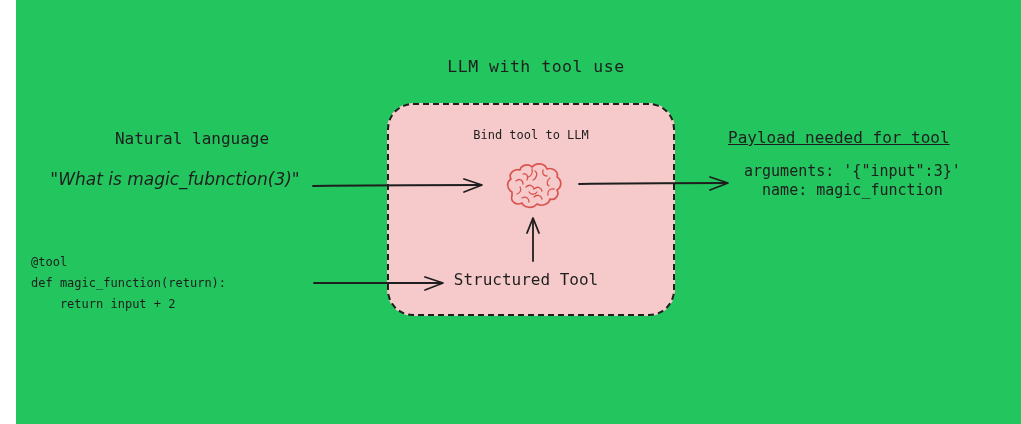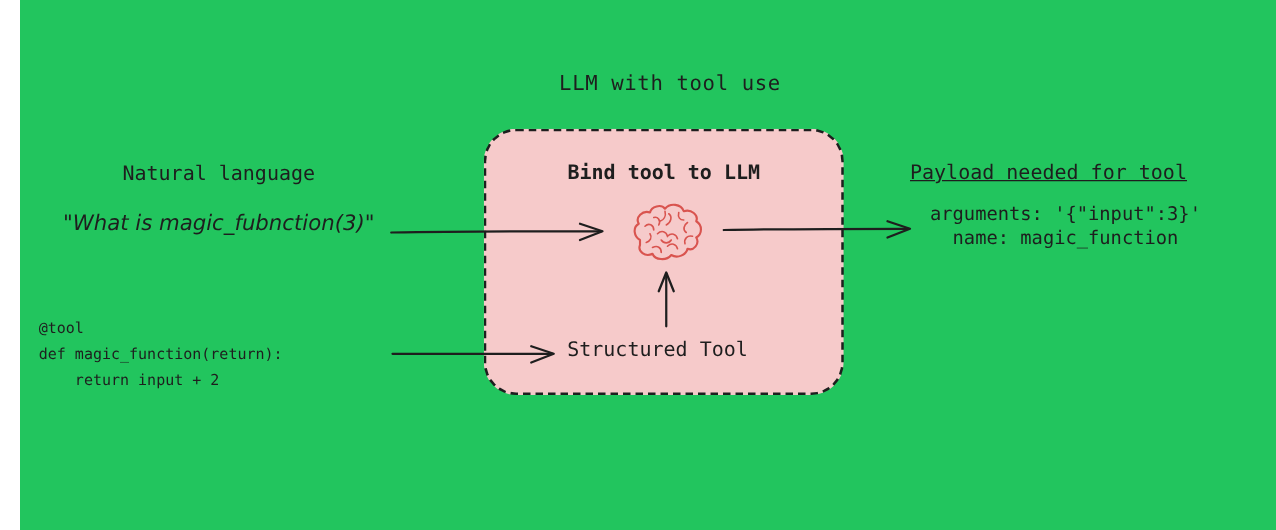--- a/index.html
+++ b/index.html
@@ -23,20 +23,21 @@
     letter-spacing: 0.5px;
     white-space: nowrap;
   }
 
   .left-heading {
     left: 0px; top: 129px; width: 318px;
     text-align: center;
     font-size: 16px;
     font-weight: 500;
     white-space: nowrap;
+    padding-left: 17px;
   }
   .nl-quote {
     left: 0px; top: 169px; width: 318px;
     text-align: center;
     font-family: "DejaVu Sans", sans-serif;
     font-style: italic;
     font-size: 17px;
     white-space: nowrap;
   }
   .code-block {
@@ -51,22 +52,22 @@
     left: 371px; top: 103px;
     width: 288px; height: 213px;
     box-sizing: border-box;
     background: #f6caca;
     border: 2.4px dashed #1e1e1e;
     border-radius: 26px;
   }
   .box-heading {
     left: 371px; top: 128px; width: 288px;
     text-align: center;
-    font-size: 16px;
-    font-weight: 700;
+    font-size: 12px;
+    font-weight: 400;
     white-space: nowrap;
   }
   .brain-wrap { left: 486px; top: 161px; width: 62px; height: 50px; }
   .structured-tool-label {
     left: 364px; top: 270px; width: 292px;
     text-align: center;
     font-size: 16px;
     font-weight: 500;
     white-space: nowrap;
   }

